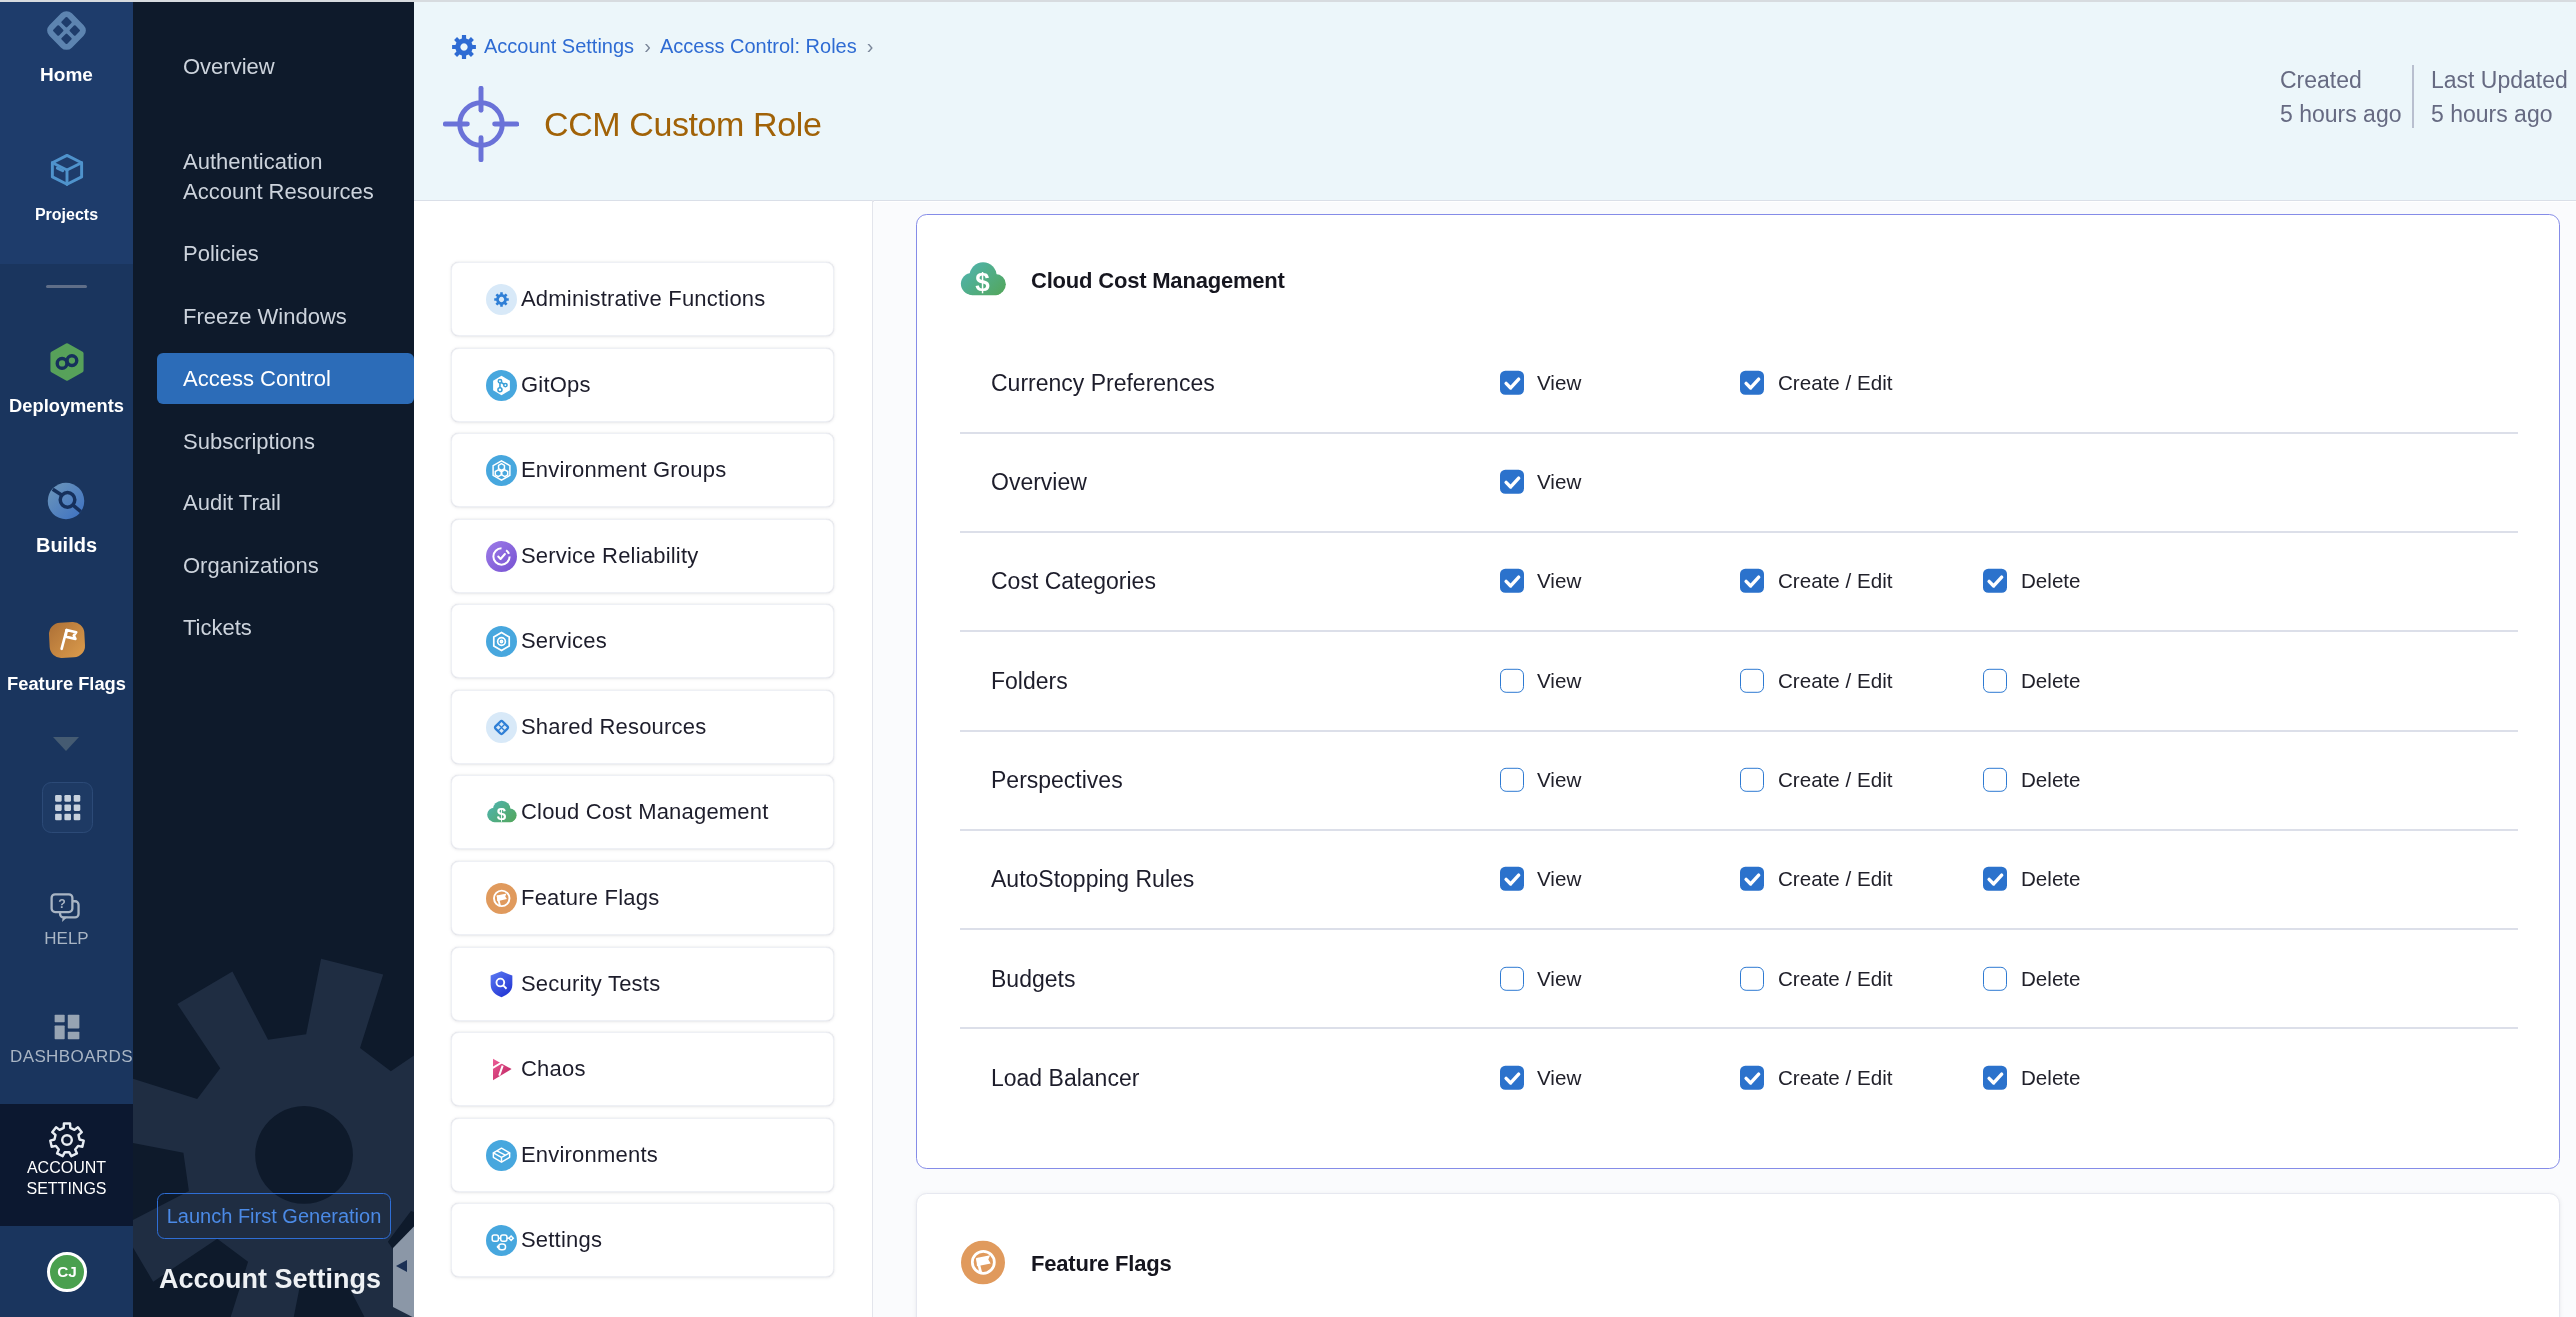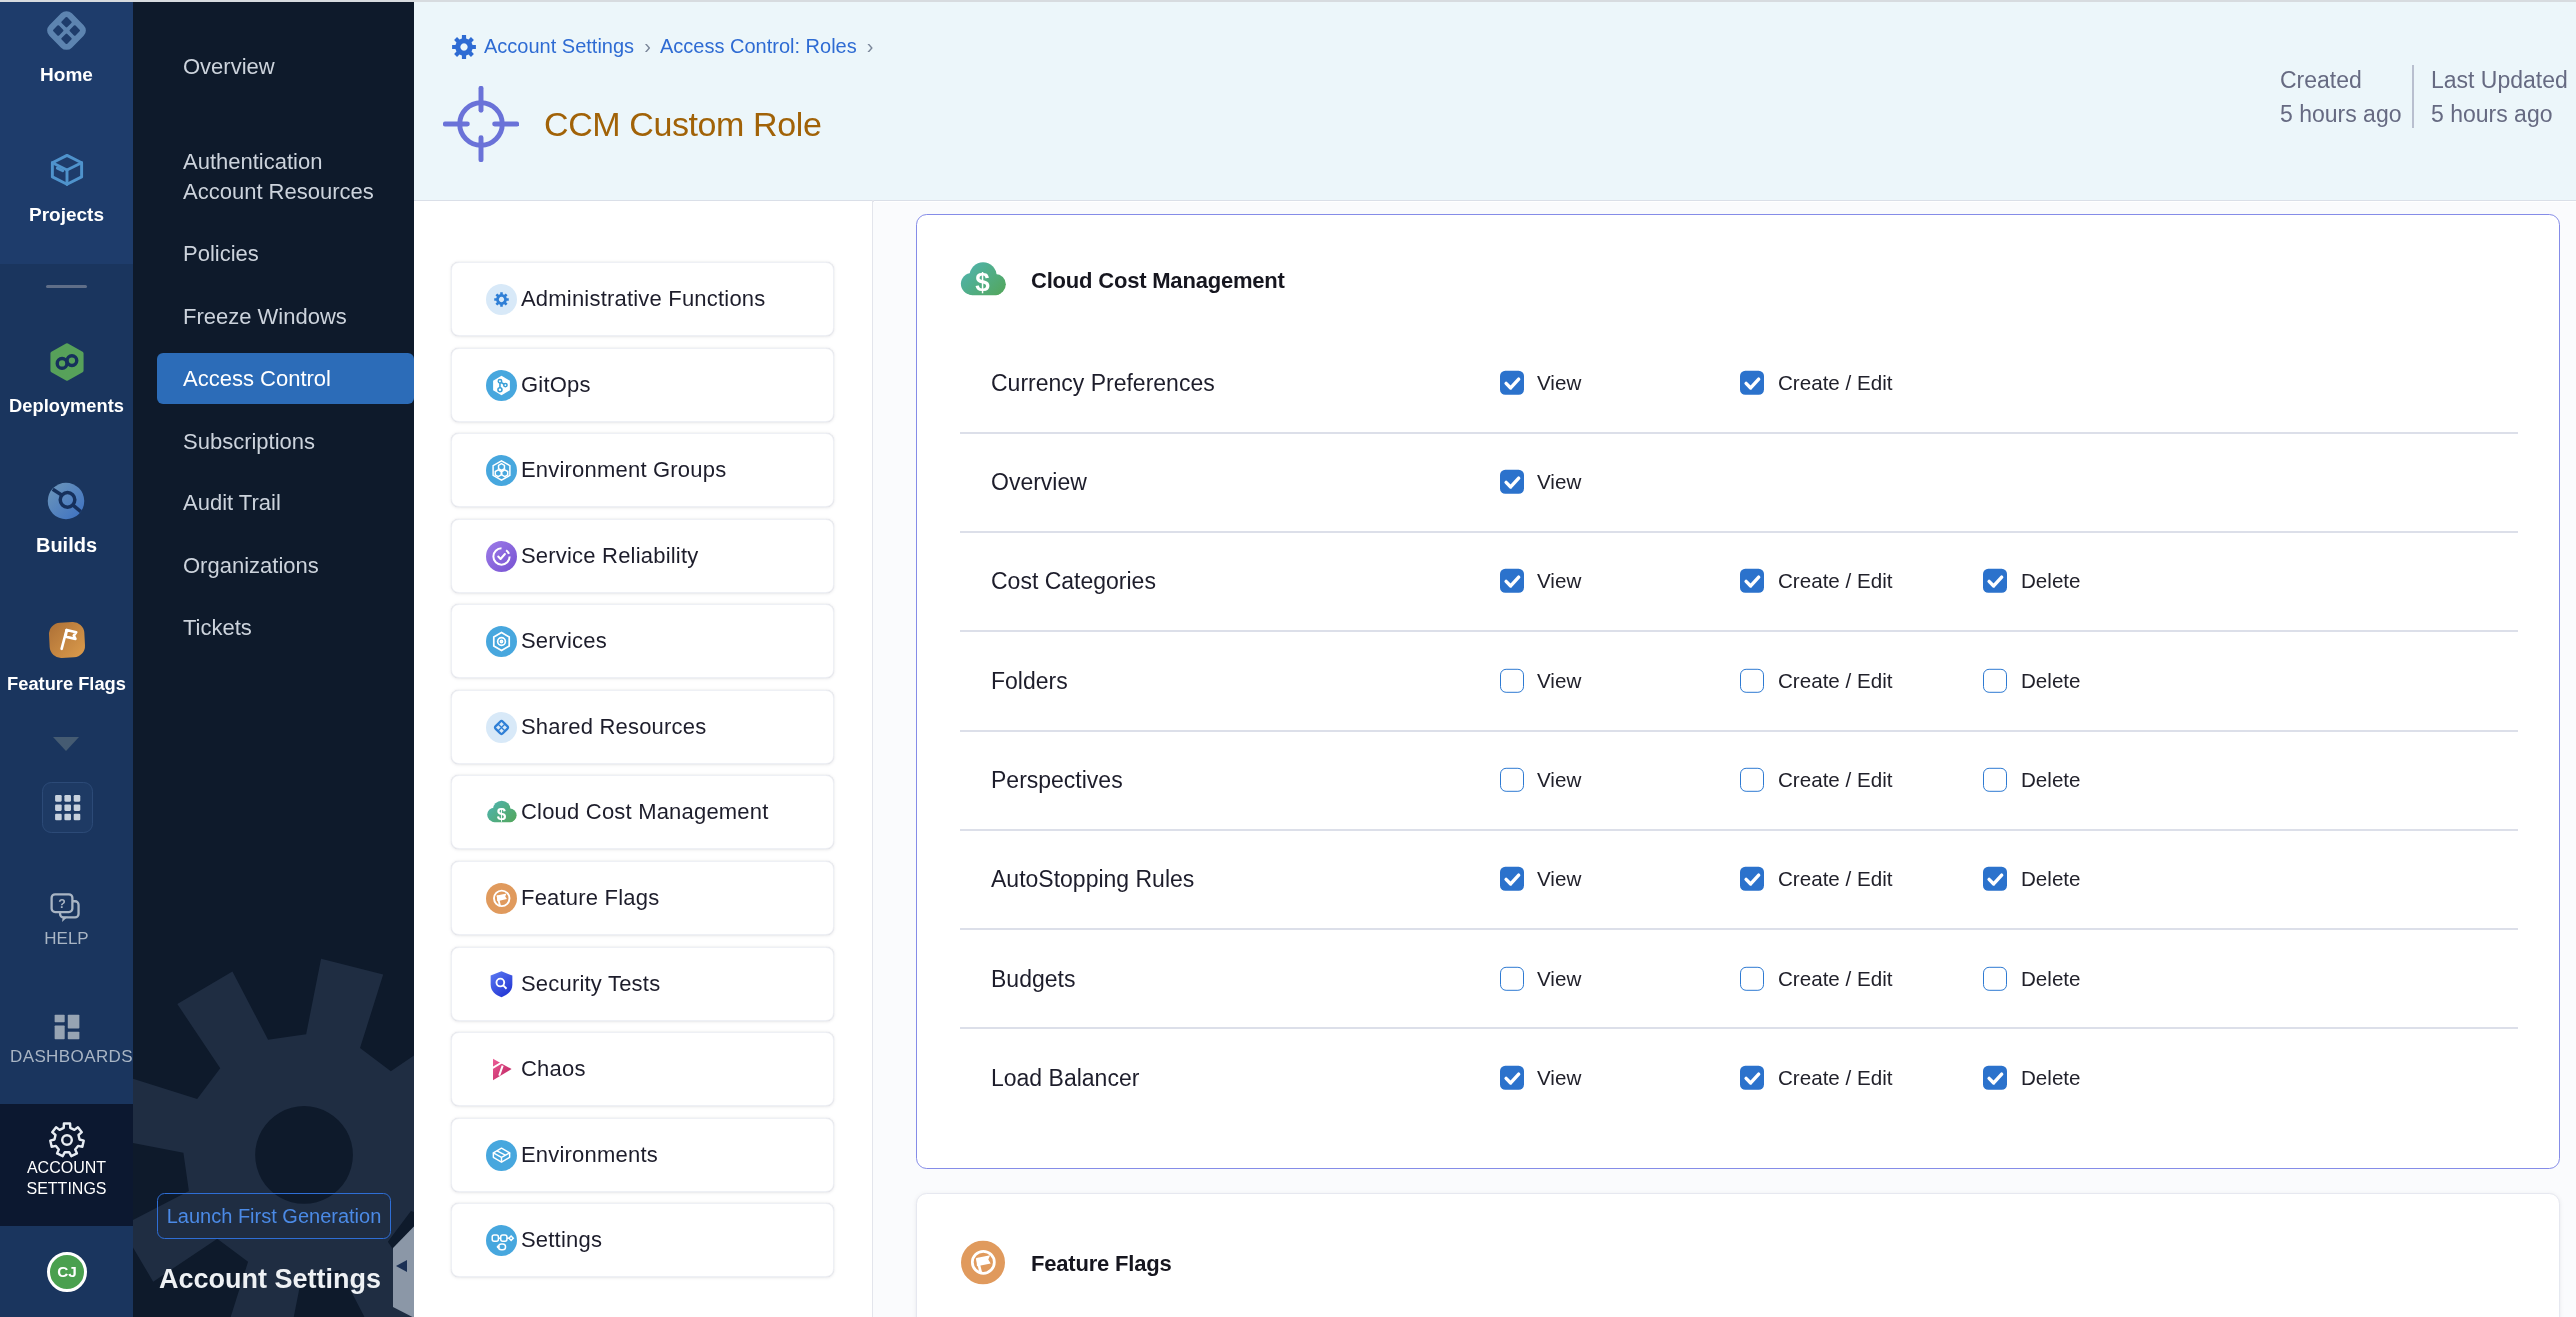--- a/index.html
+++ b/index.html
@@ -72,21 +72,21 @@
     </svg></div>
 <div class="raillbl" style="top:75px;transform:translateY(-50%);font-size:19px;">Home</div>
 <div class="abs" style="left:47px;top:150px;"><svg width="40" height="40" viewBox="0 0 52 52">
       <g fill="none" stroke="#4f93cc" stroke-width="3.8" stroke-linejoin="round" stroke-linecap="round">
 <path d="M26 7 L45 16.5 L26 26 L7 16.5 Z"></path>
 <path d="M7 16.5 V35 L26 44.5 V26"></path>
 <path d="M45 16.5 V35 L26 44.5"></path>
 <path d="M13.5 23.5 l7 3.4"></path>
       </g>
     </svg></div>
-<div class="raillbl" style="top:215px;transform:translateY(-50%);font-size:19px;">Projects</div>
+<div class="raillbl" style="top:215px;transform:translateY(-50%);font-size:16px;">Projects</div>
 <div class="abs" style="left:46px;top:285px;width:41px;height:3.1px;border-radius:1.5px;background:#5f6e88;"></div>
 <div class="abs" style="left:47px;top:342px;"><svg width="40" height="40" viewBox="0 0 52 52">
       <path d="M26.00 4.00 L45.05 15.00 L45.05 37.00 L26.00 48.00 L6.95 37.00 L6.95 15.00 Z" fill="#57a15a" stroke="#57a15a" stroke-width="5" stroke-linejoin="round"></path>
 <g fill="none" stroke="#16305c" stroke-width="4.4">
 <circle cx="19.6" cy="27.8" r="6.3"></circle>
         <circle cx="32.4" cy="24.2" r="6.3"></circle>
       </g>
     </svg></div>
 <div class="raillbl" style="top:406px;transform:translateY(-50%);font-size:18.3px;">Deployments</div>
 <div class="abs" style="left:47px;top:482px;"><svg width="38" height="38" viewBox="0 0 50 50">

